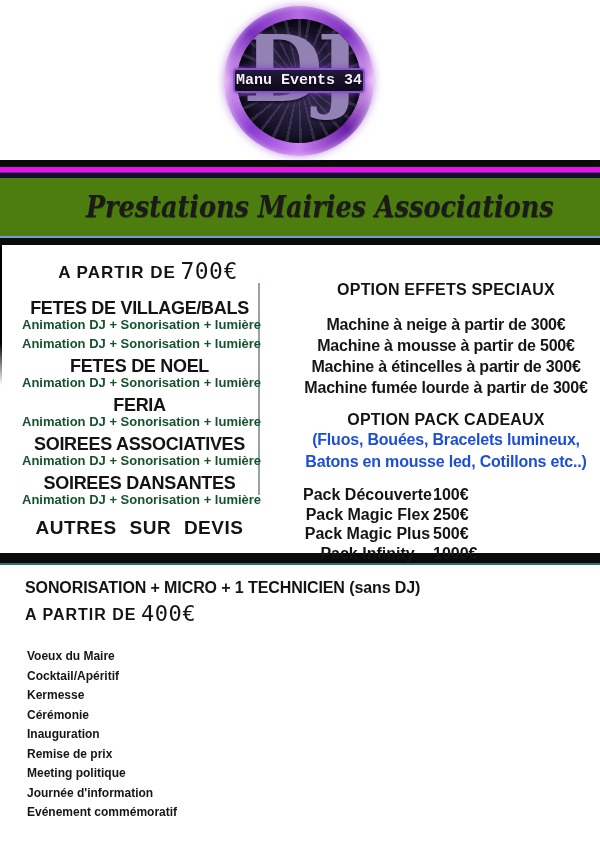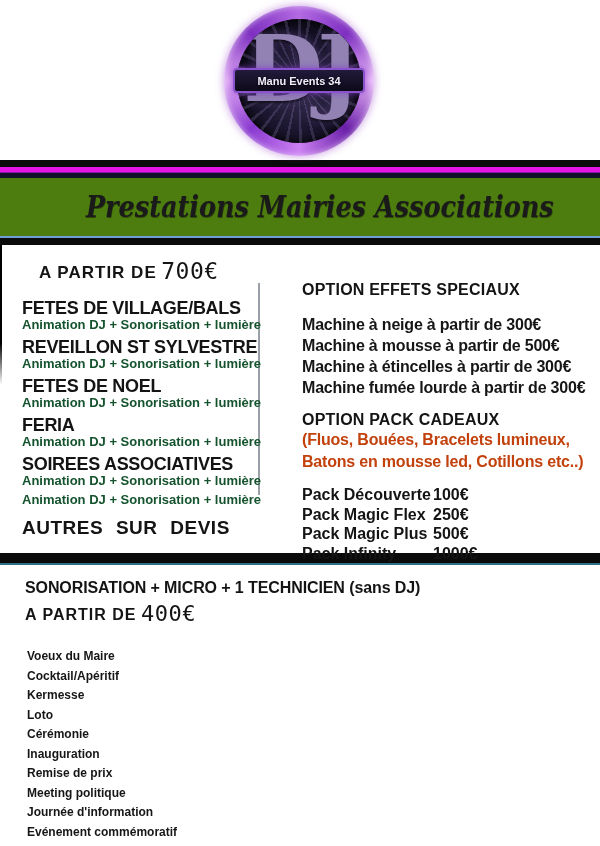--- a/index.html
+++ b/index.html
@@ -43,22 +43,22 @@
   .logo-banner {
     position: absolute; left: 9px; top: 62px;
     width: 132px; height: 25px;
     background: linear-gradient(#221a3a, #0d0a1a);
     border: 2px solid #8a52cc;
     border-radius: 4px;
     display: flex; align-items: center; justify-content: center;
     box-shadow: 0 0 6px rgba(130,60,200,0.8);
   }
   .logo-banner span {
-    font-family: Liberation Sans, sans-serif;
-    font-weight: bold; font-size: 11px; color: #f4eefc;
+    font-family: Liberation Mono, monospace;
+    font-weight: bold; font-size: 15px; color: #f4eefc;
     text-shadow: 0 1px 2px #000;
     white-space: nowrap;
   }
 
   
   .band-black-1 { height: 7px; background: #0a0a0a; }
   .band-magenta { height: 6px; background: #e516e5; border-bottom: 1px solid #8818a8; }
   .band-dark    { height: 5px; background: #10102a; }
 
   .title-strip {
@@ -72,21 +72,21 @@
     font-style: italic; font-weight: bold;
     font-size: 29px; color: #1a1a1a;
     transform: scaleX(0.88);
     display: inline-block;
     text-shadow: 0.5px 0.5px 0 rgba(0,0,0,0.4);
     white-space: nowrap;
   }
   .band-mid { height: 9px; background: #0b0b0b; border-top: 2px solid #6f9fd8; }
 
   
-  .middle { position: relative; height: 308px; background: #fff; }
+  .middle { position: relative; height: 308px; background: #fff; text-align: center; }
   .left-edge-line {
     position: absolute; left: 0; top: 0; width: 2px; height: 140px;
     background: linear-gradient(#000 70%, transparent);
   }
   .col-divider {
     position: absolute; left: 258px; top: 38px; width: 2px; height: 212px;
     background: #9aa0a8;
   }
   .left-col { position: absolute; left: 22px; top: 13px; width: 235px; }
   .intro-line { padding-left: 17px; white-space: nowrap; }
@@ -120,21 +120,21 @@
     color: #141414; white-space: nowrap;
   }
   .machine-lines { margin-top: 15px; }
   .machine-line {
     font-size: 16px; font-weight: 600; line-height: 21px;
     letter-spacing: -0.2px; color: #161616; white-space: nowrap;
   }
   .pack-block { margin-top: 13px; }
   .pack-note {
     font-size: 16px; font-weight: 600; line-height: 22px;
-    letter-spacing: -0.2px; color: #c2410c; white-space: nowrap;
+    letter-spacing: -0.2px; color: #1d4ed8; white-space: nowrap;
   }
   .pack-list { margin-top: 12px; }
   .pack-row { display: flex; font-size: 16px; font-weight: 600; line-height: 19.5px; color: #141414; }
   .pack-name { width: 131px; white-space: nowrap; }
   .pack-price { white-space: nowrap; }
 
   .band-bottom { height: 12px; background: #0a0a0a; border-bottom: 2px solid #2d6e85; }
 
   
   .bottom { padding: 12px 0 0 25px; }
@@ -187,36 +187,36 @@
         <span class="intro-prefix">A PARTIR DE</span>
         <span class="price-digits">700€</span>
       </div>
 
       <div class="service-list">
         <div class="service-item">
           <div class="service-title">FETES DE VILLAGE/BALS</div>
           <div class="service-sub">Animation DJ + Sonorisation + lumière</div>
         </div>
         <div class="service-item">
-          <div class="service-title">REVEILLON ST SYLVESTRE</div>
           <div class="service-sub">Animation DJ + Sonorisation + lumière</div>
         </div>
         <div class="service-item">
           <div class="service-title">FETES DE NOEL</div>
           <div class="service-sub">Animation DJ + Sonorisation + lumière</div>
         </div>
         <div class="service-item">
           <div class="service-title">FERIA</div>
           <div class="service-sub">Animation DJ + Sonorisation + lumière</div>
         </div>
         <div class="service-item">
           <div class="service-title">SOIREES ASSOCIATIVES</div>
           <div class="service-sub">Animation DJ + Sonorisation + lumière</div>
         </div>
         <div class="service-item">
+          <div class="service-title">SOIREES DANSANTES</div>
           <div class="service-sub">Animation DJ + Sonorisation + lumière</div>
         </div>
       </div>
 
       <div class="left-footer">AUTRES SUR DEVIS</div>
     </div>
 
     <div class="right-col">
       <div class="opt-heading">OPTION EFFETS SPECIAUX</div>
       <div class="machine-lines">
@@ -262,21 +262,20 @@
     </div>
     <div class="bottom-intro">
       <span class="intro-prefix">A PARTIR DE</span>
       <span class="price-digits">400€</span>
     </div>
 
     <div class="event-list">
       <div class="event-item">Voeux du Maire</div>
       <div class="event-item">Cocktail/Apéritif</div>
       <div class="event-item">Kermesse</div>
-      <div class="event-item">Loto</div>
       <div class="event-item">Cérémonie</div>
       <div class="event-item">Inauguration</div>
       <div class="event-item">Remise de prix</div>
       <div class="event-item">Meeting politique</div>
       <div class="event-item">Journée d'information</div>
       <div class="event-item">Evénement commémoratif</div>
     </div>
   </div>
 
 </div>

